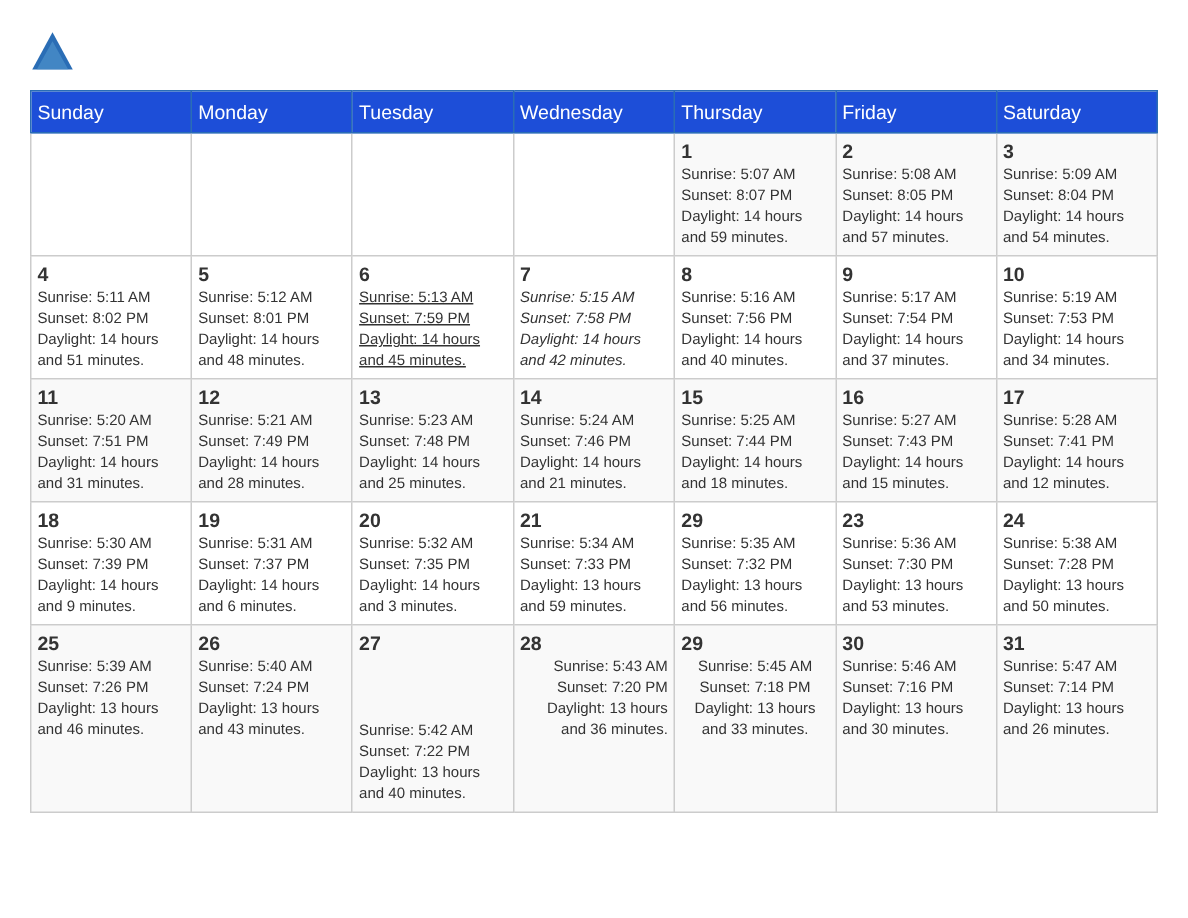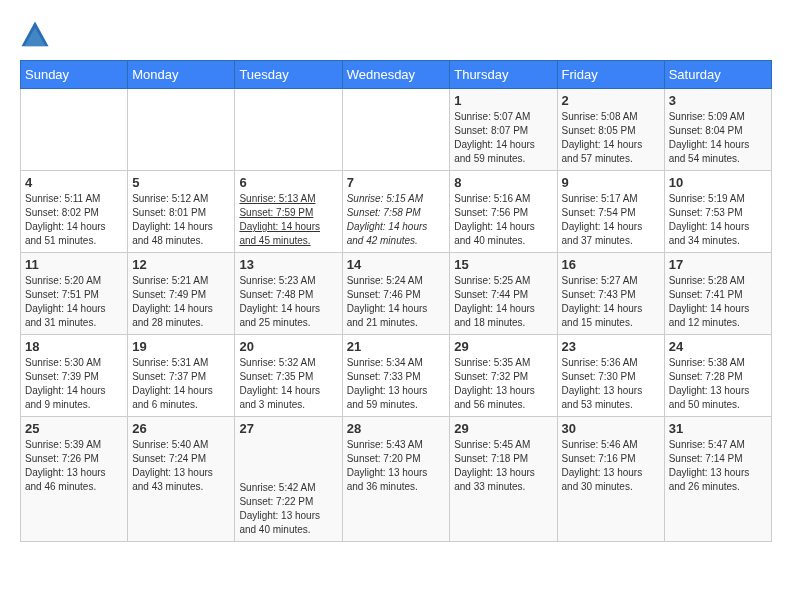--- a/index.html
+++ b/index.html
@@ -51,21 +51,21 @@
     .location {
       font-size: 16px;
       color: #555;
     }
     .calendar {
       width: 100%;
       border-collapse: collapse;
       font-size: 11px;
     }
     .calendar thead th {
-      background: #3b82f6;
+      background: #1d4ed8;
       color: #fff;
       padding: 6px 4px;
       text-align: left;
       font-size: 13px;
       font-weight: normal;
       border: 1px solid #2a6db5;
     }
     .calendar tbody td {
       border: 1px solid #ccc;
       vertical-align: top;
@@ -325,28 +325,28 @@
         </td>
         <td>
           <span class="day-num">27</span>
           <div class="day-info" style="white-space: pre-line; margin-top: 45px;">Sunrise: 5:42 AM
 Sunset: 7:22 PM
 Daylight: 13 hours
 and 40 minutes.</div>
         </td>
         <td>
           <span class="day-num">28</span>
-          <div class="day-info" style="white-space: pre-line;">Sunrise: 5:43 AM
+          <div class="day-info" style="white-space: pre-line; text-align: right;">Sunrise: 5:43 AM
 Sunset: 7:20 PM
 Daylight: 13 hours
 and 36 minutes.</div>
         </td>
         <td>
           <span class="day-num">29</span>
-          <div class="day-info" style="white-space: pre-line;">Sunrise: 5:45 AM
+          <div class="day-info" style="white-space: pre-line; text-align: center;">Sunrise: 5:45 AM
 Sunset: 7:18 PM
 Daylight: 13 hours
 and 33 minutes.</div>
         </td>
         <td>
           <span class="day-num">30</span>
           <div class="day-info" style="white-space: pre-line;">Sunrise: 5:46 AM
 Sunset: 7:16 PM
 Daylight: 13 hours
 and 30 minutes.</div>

